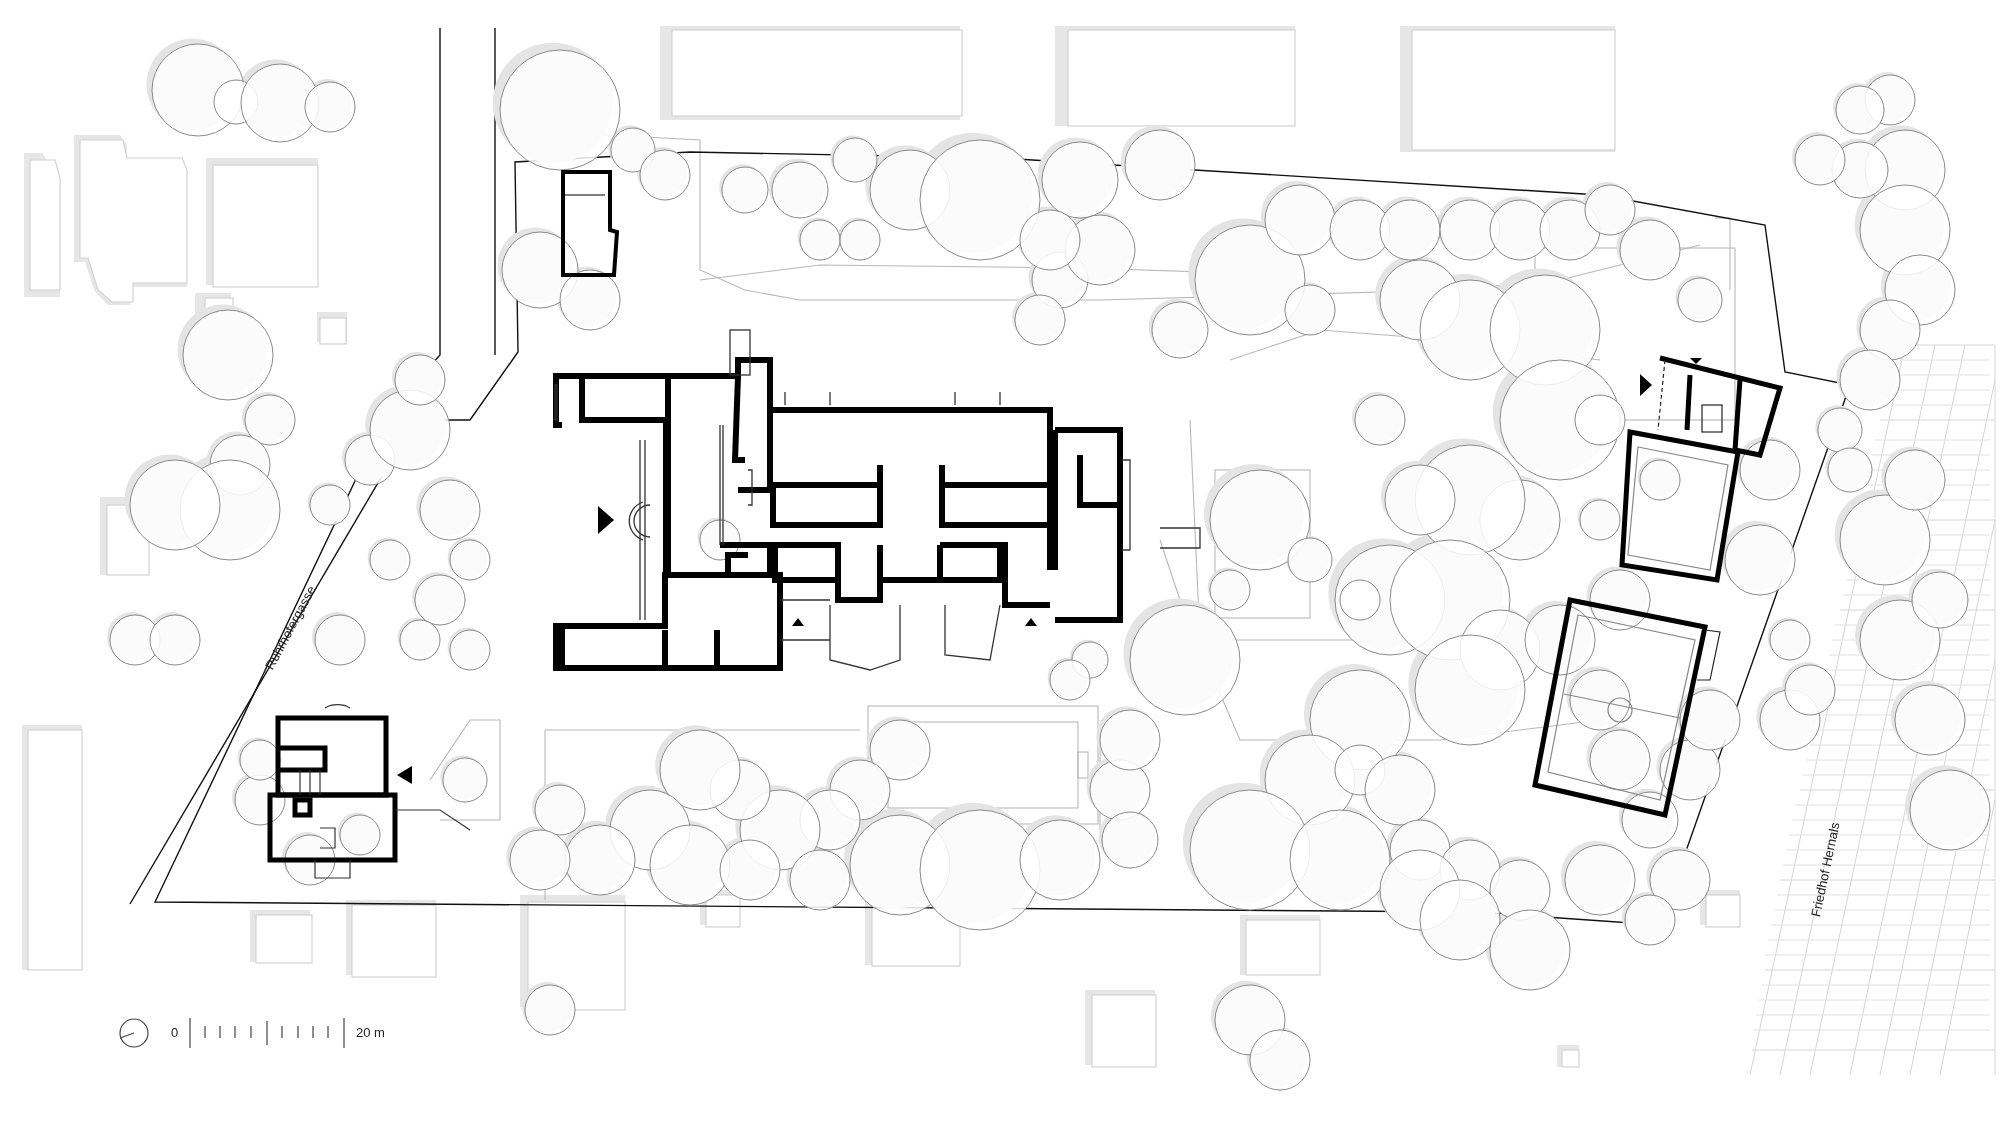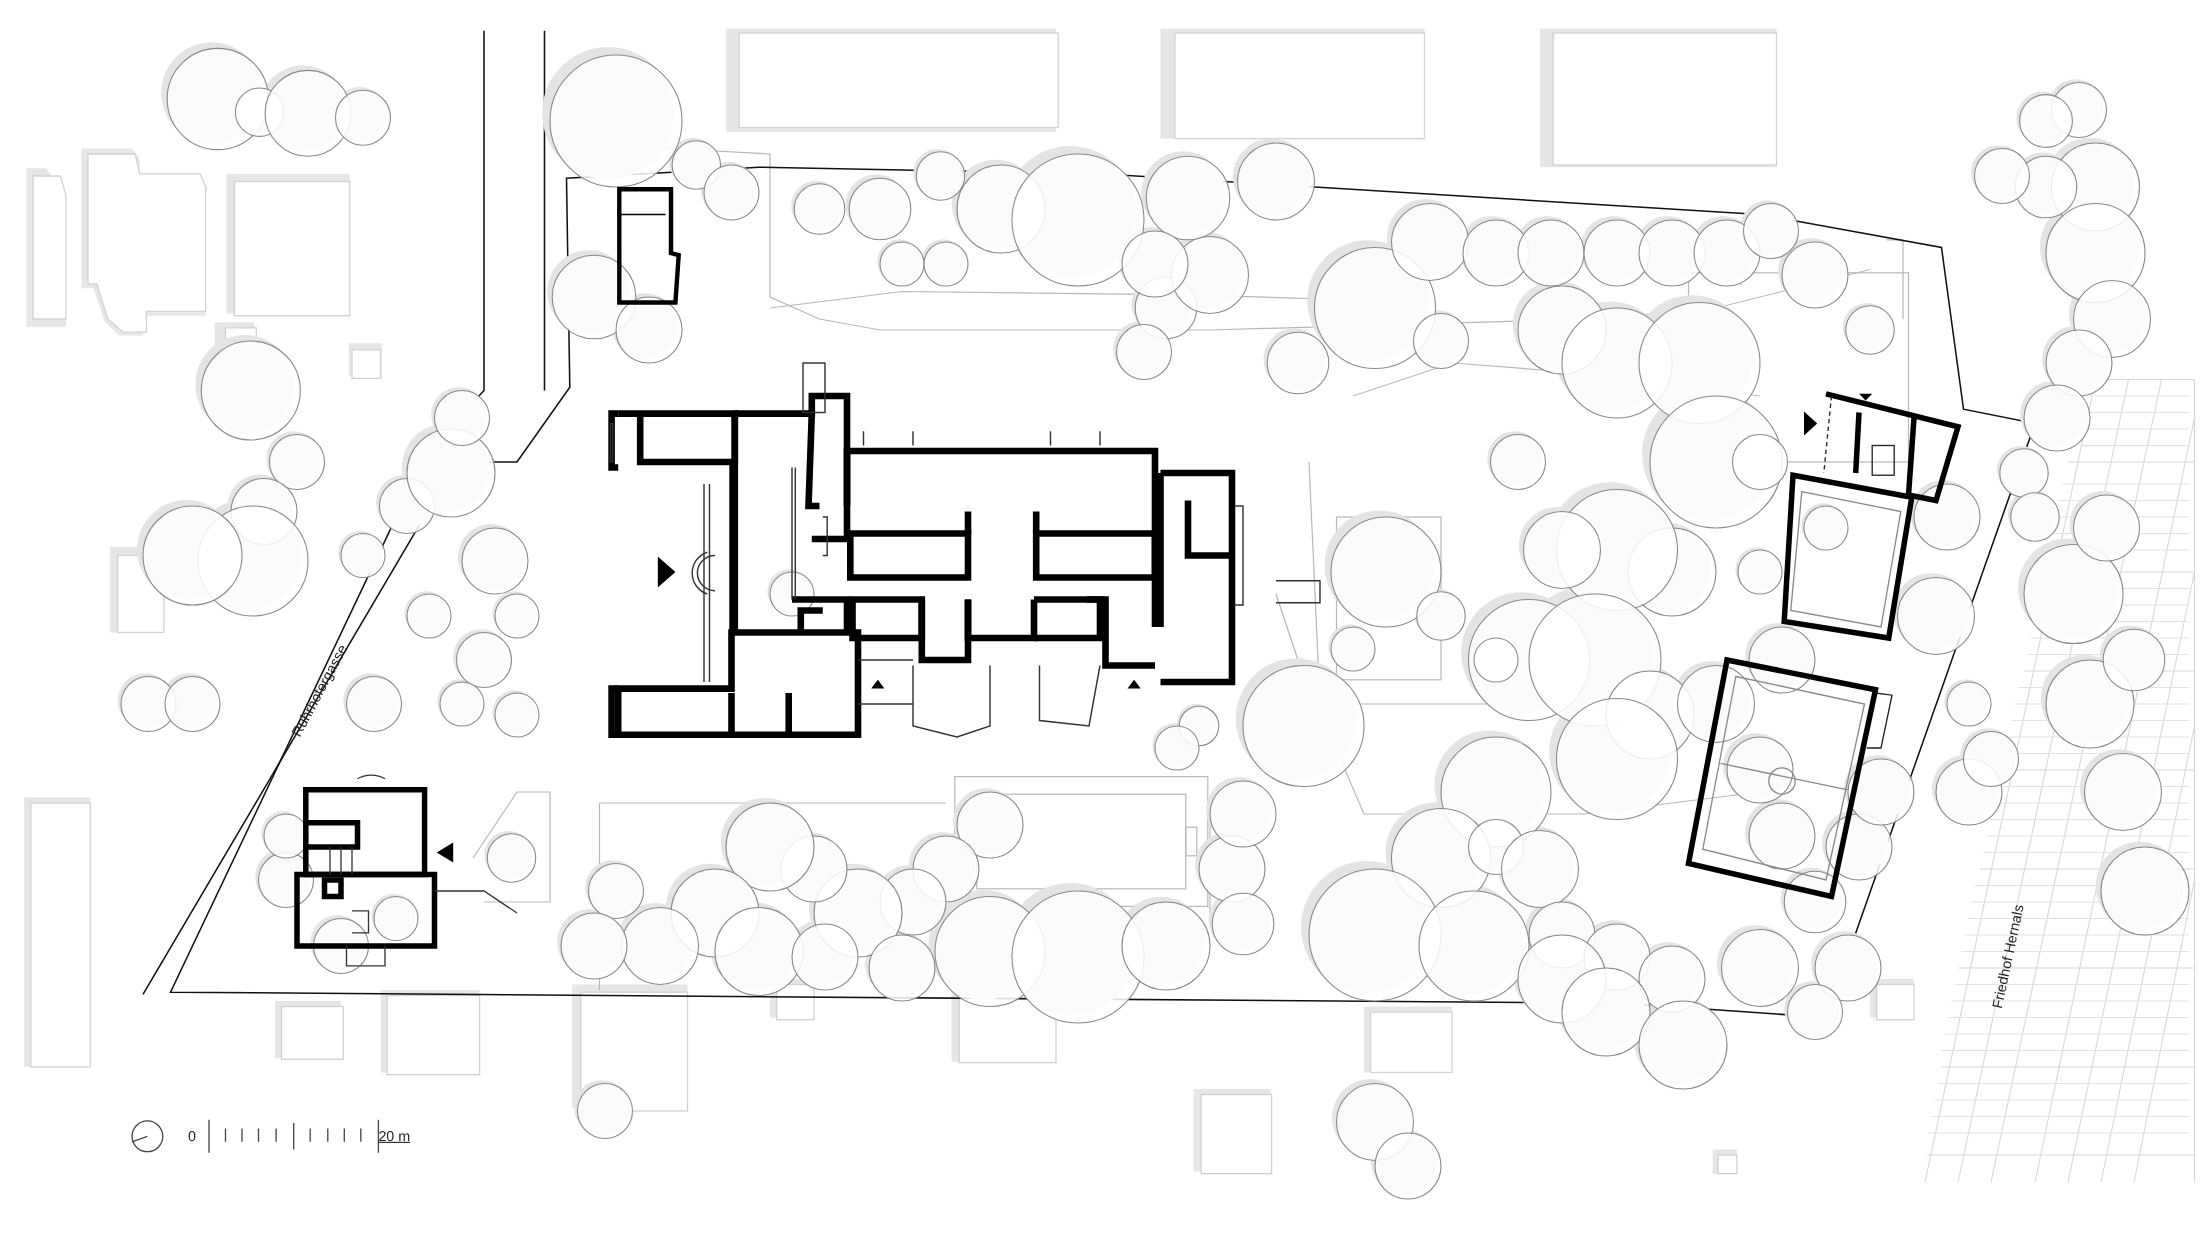--- a/index.html
+++ b/index.html
@@ -497,16 +497,16 @@
     <line x1="267" y1="1021" x2="267" y2="1045"></line>
     <line x1="282" y1="1026" x2="282" y2="1038"></line>
     <line x1="298" y1="1026" x2="298" y2="1038"></line>
     <line x1="313" y1="1026" x2="313" y2="1038"></line>
     <line x1="328" y1="1026" x2="328" y2="1038"></line>
     <line x1="344" y1="1018" x2="344" y2="1048"></line>
   </g>
 </svg>
 
 <div class="scale-txt" style="left:171px;top:1025px;">0</div>
-<div class="scale-txt" style="left:344px;top:1025px;text-decoration:underline;">20 m</div>
+<div class="scale-txt" style="left:356px;top:1025px;">20 m</div>
 
 <div class="lbl street" style="left:262px;top:665px;transform:rotate(-62deg);">Ruhrhofergasse</div>
 <div class="lbl street" style="left:1808px;top:915px;transform:rotate(-78deg);">Friedhof Hernals</div>
 
 </body></html>

